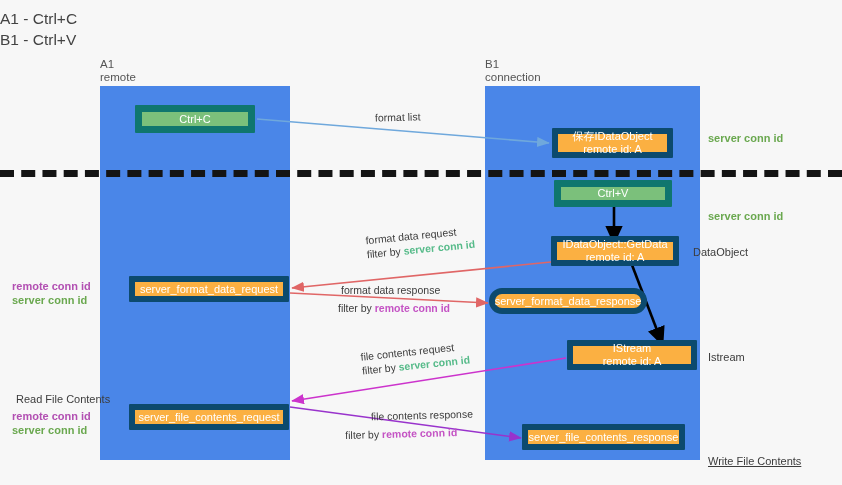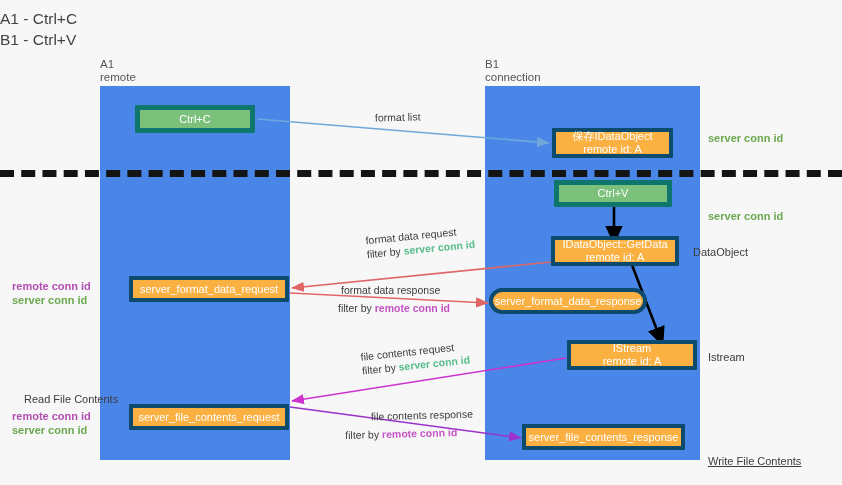--- a/index.html
+++ b/index.html
@@ -28,22 +28,22 @@
     position:absolute;text-align:left;font-size:11.5px;line-height:13px;
     color:#555;z-index:5;
   }
 
   .node{
     position:absolute;z-index:4;box-sizing:border-box;
     display:flex;align-items:center;justify-content:center;
     text-align:center;color:#ffffff;font-size:11px;line-height:13px;
     border-radius:1px;padding:2px 4px;
   }
-  .green{background:#7bc07b;border:5px solid #0f766e;justify-content:center;}
-  .orange{background:#fbb042;border:4px solid #0c4a6e;}
+  .green{background:#7bc07b;border:7px solid #0f766e;justify-content:center;}
+  .orange{background:#fbb042;border:6px solid #0c4a6e;}
 
   .edge-label{
     position:absolute;z-index:6;font-size:10.5px;line-height:14px;
     color:#3c3c3c;white-space:nowrap;
   }
   .edge-label .hl-green{color:#57bb8a;font-weight:bold;}
   .edge-label .hl-purple{color:#c453c4;font-weight:bold;}
 
   .side-label{
     position:absolute;z-index:6;font-size:11px;line-height:14px;
@@ -194,19 +194,19 @@
 
   <div class="side-label" style="left:693px;top:245px;">DataObject</div>
 
   <div class="side-label" style="left:708px;top:350px;">Istream</div>
 
   <div class="side-label" style="left:708px;top:454px;text-decoration:underline;">Write File Contents</div>
 
   <div class="side-label conn-purple" style="left:12px;top:279px;">remote conn id</div>
   <div class="side-label conn-green" style="left:12px;top:293px;">server conn id</div>
 
-  <div class="side-label" style="left:24px;top:392px;">Read File Contents</div>
+  <div class="side-label" style="left:0;top:392px;padding-left:16px;">Read File Contents</div>
   <div class="side-label conn-purple" style="left:12px;top:409px;">remote conn id</div>
   <div class="side-label conn-green" style="left:12px;top:423px;">server conn id</div>
 
   <div class="dashed-sep"></div>
 
 </div>
 
 </body></html>

